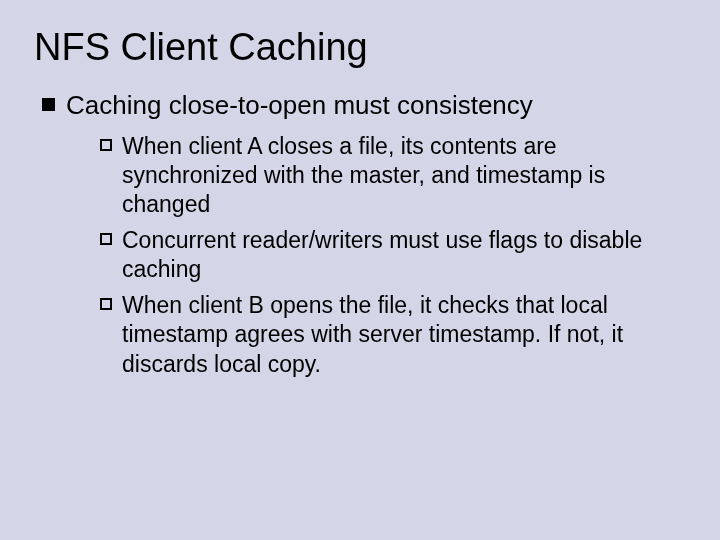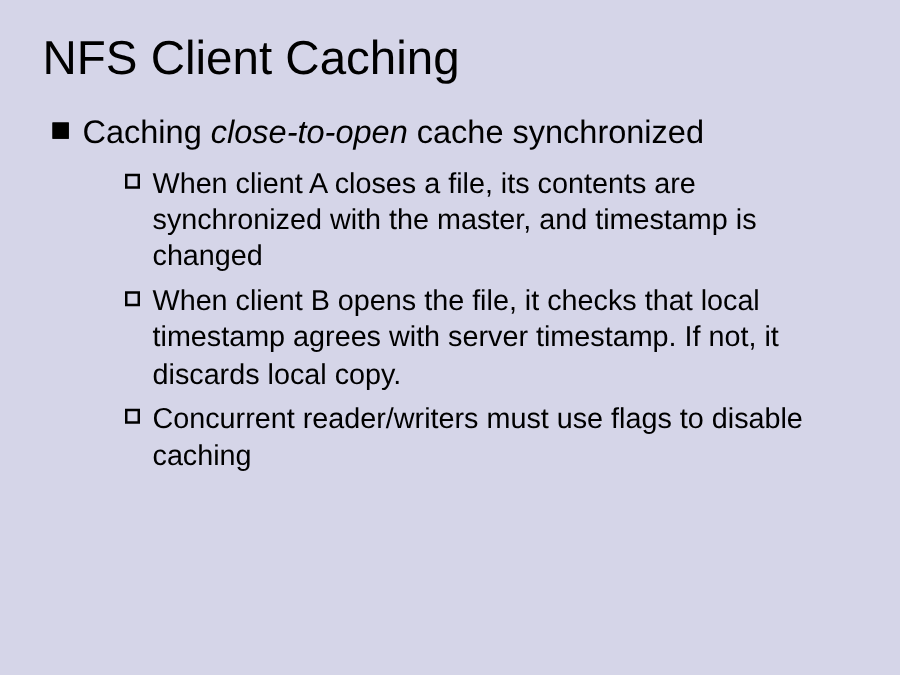--- a/index.html
+++ b/index.html
@@ -65,51 +65,50 @@
     height: 12px;
     border: 2px solid #000;
     box-sizing: border-box;
     background: transparent;
   }
   .l2-text {
     font-size: 23px;
     line-height: 1.28;
   }
   .italic {
-    font-style: italic;
   }
 </style>
 </head>
 <body>
 
 <div class="slide">
   <h1 class="title">NFS Client Caching</h1>
 
   <ul class="l1">
 
     <li>
       <span class="bullet-square"></span>
     </li>
 
     <li>
       <span class="bullet-square"></span>
       <span class="l1-text">
-        <span>Caching </span><span class="italic">close-to-open</span><span> cache synchronized</span>
+        <span>Caching </span><span class="italic">close-to-open</span><span> must consistency</span>
       </span>
 
       <ul class="l2">
         <li>
           <span class="bullet-hollow"></span>
           <span class="l2-text">When client A closes a file, its contents are synchronized with the master, and timestamp is changed</span>
         </li>
         <li>
           <span class="bullet-hollow"></span>
-          <span class="l2-text">When client B opens the file, it checks that local timestamp agrees with server timestamp. If not, it discards local copy.</span>
+          <span class="l2-text">Concurrent reader/writers must use flags to disable caching</span>
         </li>
         <li>
           <span class="bullet-hollow"></span>
-          <span class="l2-text">Concurrent reader/writers must use flags to disable caching</span>
+          <span class="l2-text">When client B opens the file, it checks that local timestamp agrees with server timestamp. If not, it discards local copy.</span>
         </li>
       </ul>
     </li>
 
   </ul>
 </div>
 
 </body></html>

